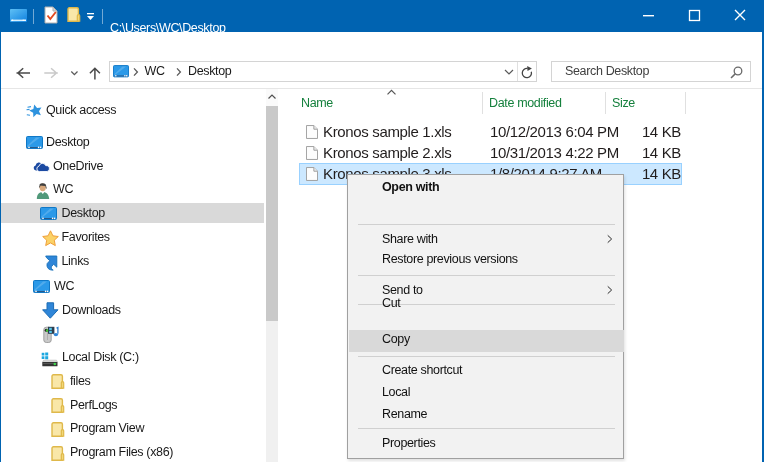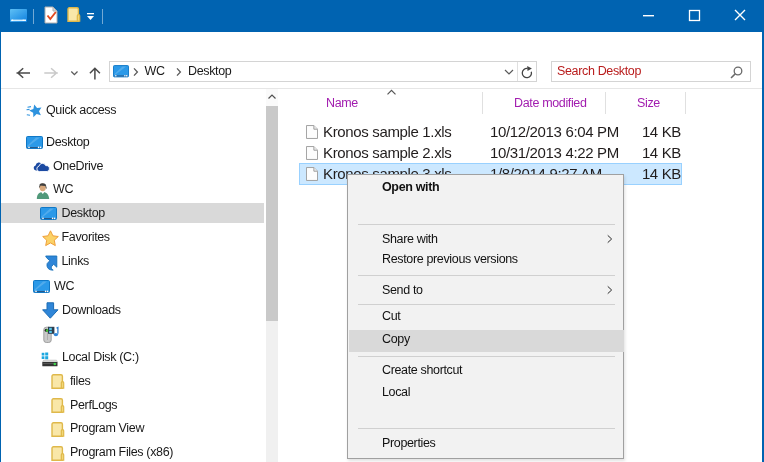--- a/index.html
+++ b/index.html
@@ -4,41 +4,41 @@
 <style>
   * { margin:0; padding:0; box-sizing:border-box; }
   html,body { width:764px; height:462px; overflow:hidden; }
   body { font-family:"Liberation Sans", sans-serif; font-size:12px; color:#1a1a1a; background:#fff; letter-spacing:-0.35px; }
   .abs { position:absolute; }
   #win { position:relative; width:764px; height:462px; background:#fff;
          border-left:1px solid #0063b1; border-right:2px solid #0063b1; }
   
   #titlebar { position:absolute; left:0; top:0; width:100%; height:32px; background:#0063b1; }
   .tsep { position:absolute; top:9px; width:1px; height:15px; background:rgba(255,255,255,.45); }
-  #title-text { position:absolute; left:109px; top:12px; height:32px; line-height:32px; color:#fff; font-size:12.5px;margin-top:28px; }
+  #title-text { position:absolute; left:109px; top:12px; height:32px; line-height:32px; color:#fff; font-size:12.5px; }
   
   #tabrow { position:absolute; left:0; top:32px; width:100%; height:26px; background:#fff; border-bottom:1px solid #dadada;}
   #filetab { position:absolute; left:0px; top:0; width:57px; height:21.5px; background:#1e76cf; color:#fff; text-align:center; line-height:24px; font-size:12.5px;}
   .tab { position:absolute; top:0; height:25px; line-height:24px; font-size:12.5px; color:#2b2b2b; }
   
   #addrrow { position:absolute; left:0; top:58px; width:100%; height:31px; background:#fff; border-bottom:1px solid #e6e6e6;}
   #addrbox { position:absolute; left:108px; top:3px; width:428px; height:21px; border:1px solid #d4d4d4; background:#fff;}
   #searchbox { position:absolute; left:550px; top:3px; width:200px; height:21px; border:1px solid #d4d4d4; background:#fff;}
   .crumb { position:absolute; top:0; height:19px; line-height:19px; font-size:12.5px; color:#1a1a1a; }
   
   #content { position:absolute; left:0; top:89px; width:761px; height:373px; background:#fff; }
   
   .navitem { position:absolute; font-size:12.5px; color:#1a1a1a; height:24px; line-height:24px; }
   #navsel { position:absolute; left:0px; top:113.5px; width:263px; height:20px; background:#d9d9d9; }
   
   #vsb { position:absolute; left:265px; top:0; width:12px; height:373px; background:#f0f0f0; }
   #vsb-btn { position:absolute; left:0; top:0; width:12px; height:17px; background:#fafafa; }
   #vsb-thumb { position:absolute; left:0; top:17px; width:12px; height:215px; background:#c9c9c9; }
   
-  .hdr { position:absolute; top:0; height:24px; line-height:24px; font-size:12.5px; color:#a21caf;margin-left:25px; }
+  .hdr { position:absolute; top:0; height:24px; line-height:24px; font-size:12.5px; color:#15803d; }
   .hsep { position:absolute; top:2.5px; width:1px; height:22px; background:#e0e0e0; }
   .cell { position:absolute; font-size:15px; color:#211d1d; height:22px; line-height:22px; }
   .datec { color:#211d1d; }
   #rowsel { position:absolute; left:298px; top:73.5px; width:383px; height:22px; background:#cce8ff; border:1px solid #99d1ff; }
   
   #menu { position:absolute; left:346px; top:84.5px; width:277px; height:285px; background:#f2f2f2; border:1px solid #a0a0a0; box-shadow:1px 2px 3px rgba(0,0,0,.12); }
   .mi { position:absolute; left:1px; width:275px; height:22px; line-height:22px; font-size:12.5px; color:#111; padding-left:33px; }
   .msep { position:absolute; left:10px; width:257px; height:1px; background:#d0d0d0; }
   .marrow { position:absolute; width:10px; height:10px; }
 </style>
@@ -112,21 +112,21 @@
       <svg class="abs" style="left:392.5px;top:6px" width="12" height="9" viewBox="0 0 12 9">
         <path d="M2 2 l4 4 l4 -4" fill="none" stroke="#5a5a5a" stroke-width="1.2"></path>
       </svg>
       <div class="abs" style="left:406.5px;top:0;width:1px;height:19px;background:#e0e0e0"></div>
       <svg class="abs" style="left:409.5px;top:3px" width="14" height="14" viewBox="0 0 14 14">
         <path d="M11.3 6.8 A4.6 4.6 0 1 1 7.6 3.5" fill="none" stroke="#444" stroke-width="1.3"></path>
         <path d="M7.2 0.9 l4.7 2.5 -4.4 2.5 z" fill="#444"></path>
       </svg>
     </div>
     <div id="searchbox">
-      <div class="crumb" style="left:5px;color:#b91c1c">Search Desktop</div>
+      <div class="crumb" style="left:13px;color:#404040">Search Desktop</div>
       <svg class="abs" style="left:177px;top:4px" width="14" height="14" viewBox="0 0 14 14">
         <circle cx="9" cy="5" r="3.8" fill="none" stroke="#6a6a6a" stroke-width="1.3"></circle>
         <path d="M6.2 7.9 L2 12" stroke="#6a6a6a" stroke-width="1.5"></path>
       </svg>
     </div>
   </div>
 
   <div id="content">
 
     <div id="navsel"></div>
@@ -283,23 +283,24 @@
       <svg class="marrow" style="left:257px;top:59px" width="9" height="11" viewBox="0 0 9 11">
         <path d="M2 1.5 l4.3 4 L2 9.5" fill="none" stroke="#2b2b2b" stroke-width="1.1"></path>
       </svg>
       <div class="mi" style="top:73.5px">Restore previous versions</div>
       <div class="msep" style="top:100px"></div>
       <div class="mi" style="top:104px">Send to</div>
       <svg class="marrow" style="left:257px;top:110px" width="9" height="11" viewBox="0 0 9 11">
         <path d="M2 1.5 l4.3 4 L2 9.5" fill="none" stroke="#2b2b2b" stroke-width="1.1"></path>
       </svg>
       <div class="msep" style="top:129px"></div>
-      <div class="mi" style="top:130px">Cut</div>
+      <div class="mi" style="top:117px">Cut</div>
       <div class="abs" style="left:1px;top:155.5px;width:275px;height:22px;background:#d9d9d9"></div>
       <div class="mi" style="top:153.5px">Copy</div>
       <div class="msep" style="top:181.5px"></div>
       <div class="mi" style="top:184.5px">Create shortcut</div>
       <div class="mi" style="top:206.5px">Local</div>
+      <div class="mi" style="top:228px">Rename</div>
       <div class="msep" style="top:253.5px"></div>
       <div class="mi" style="top:257.5px">Properties</div>
     </div>
   </div>
 </div>
 
 </body></html>

